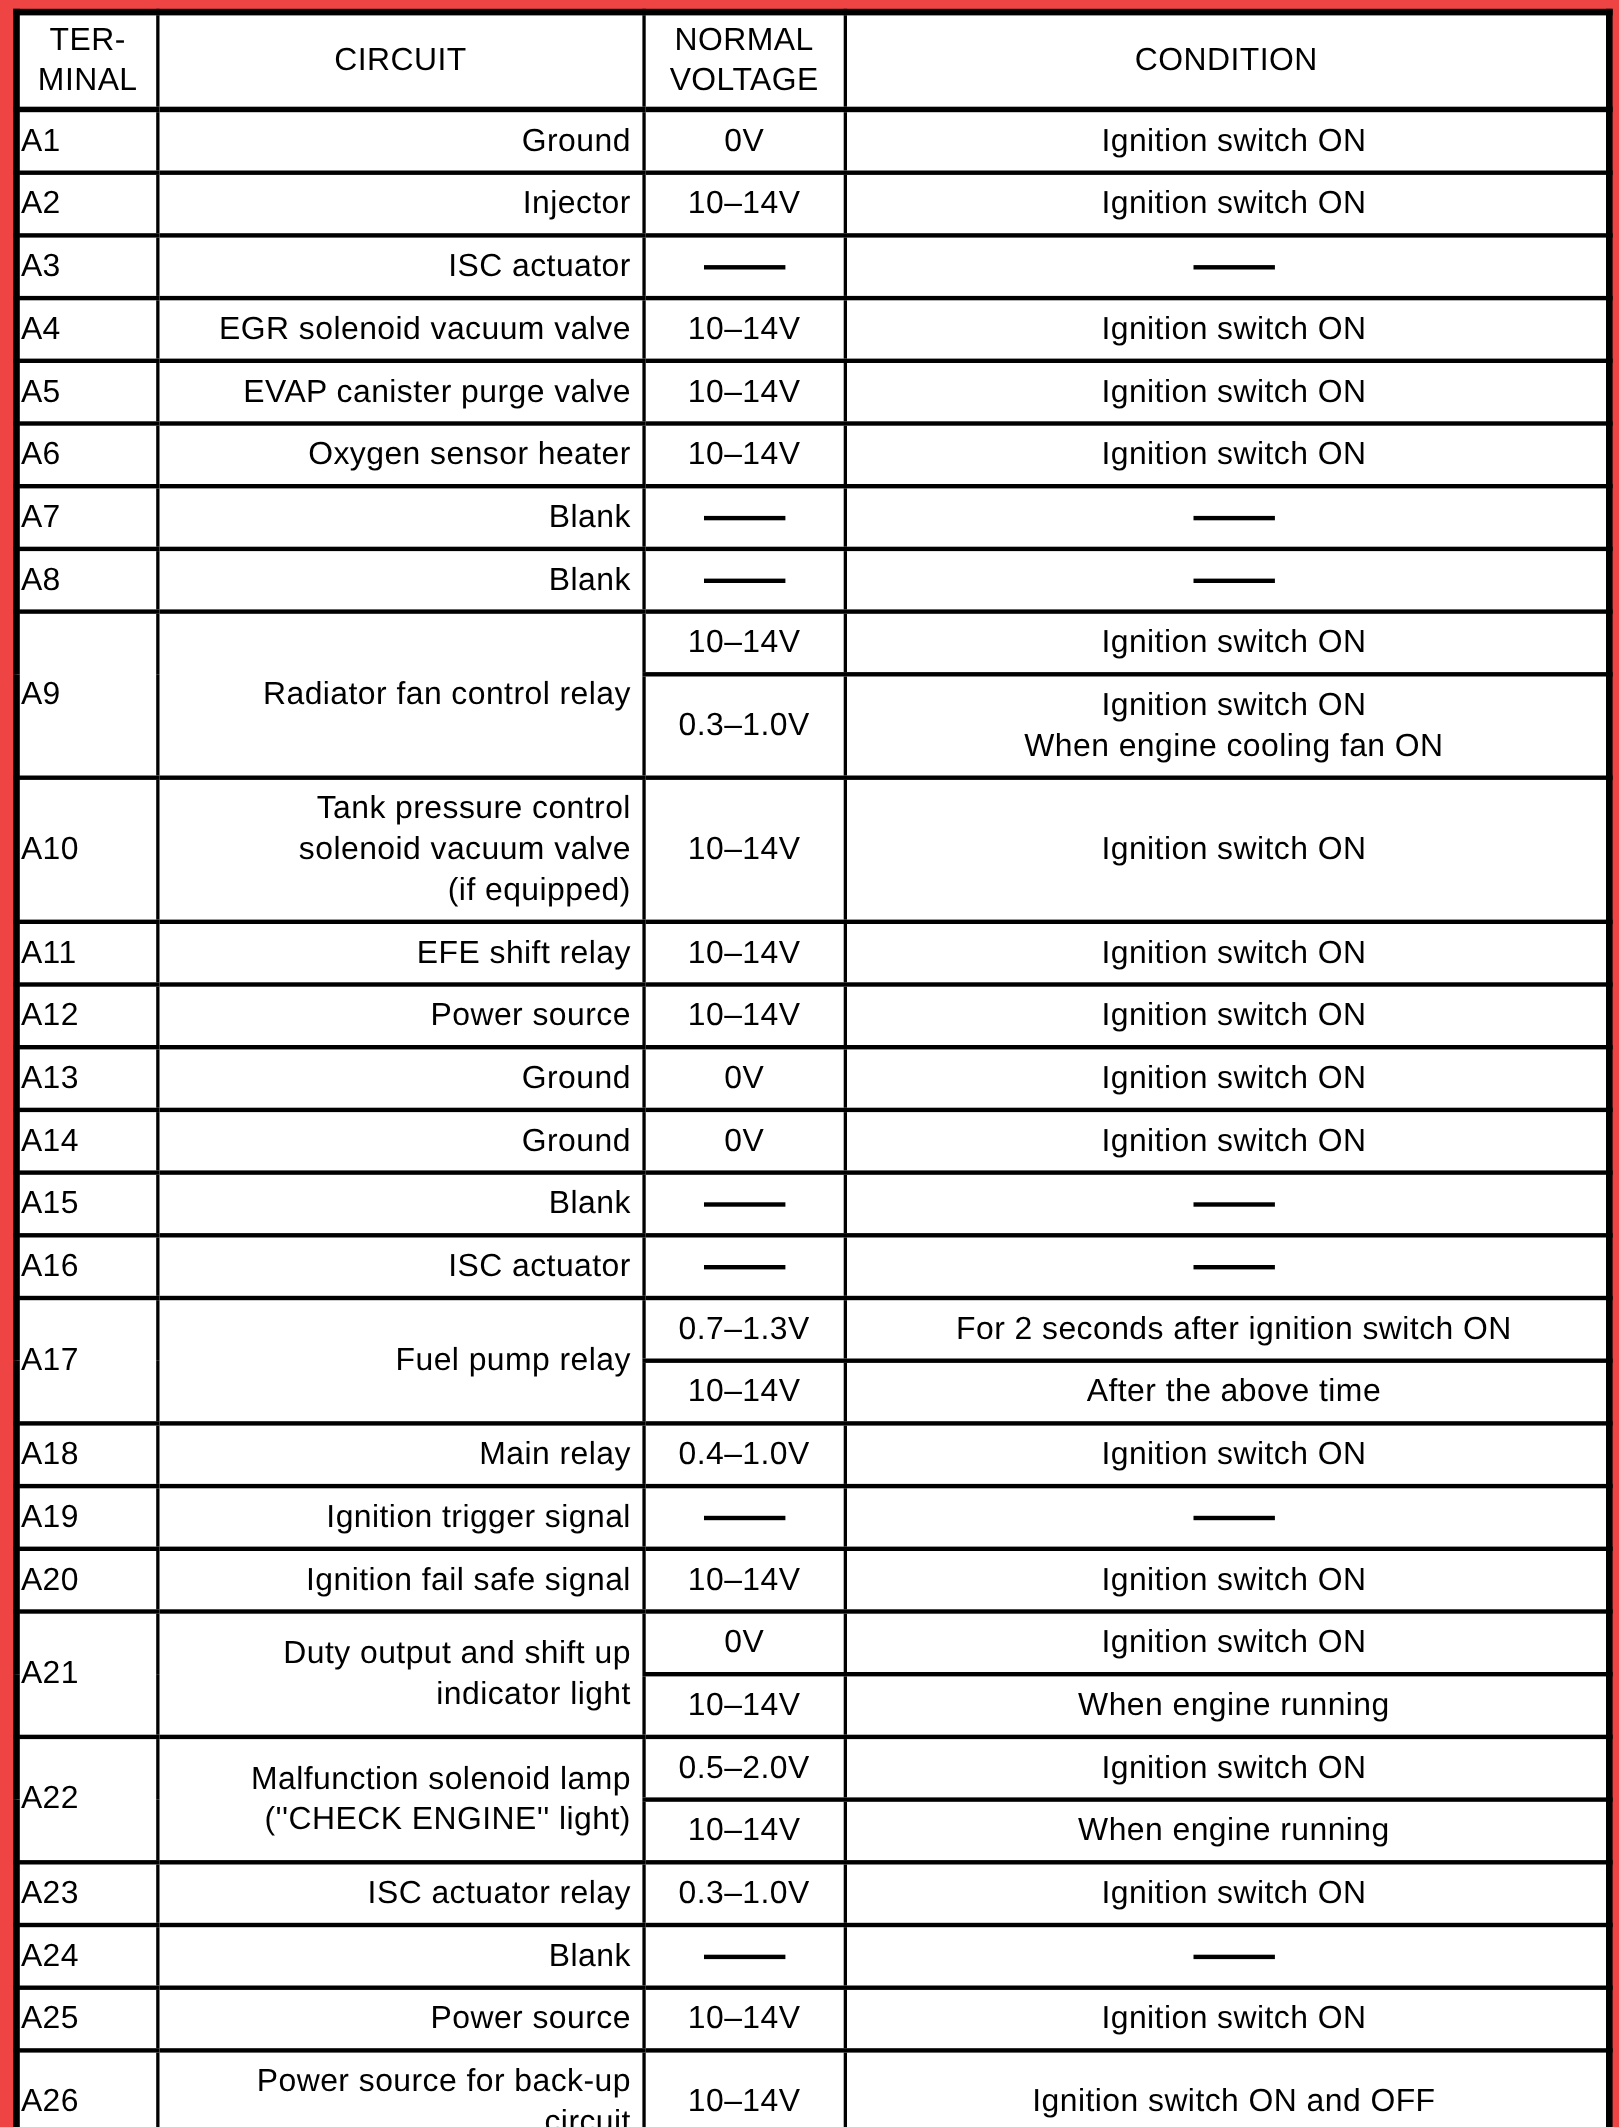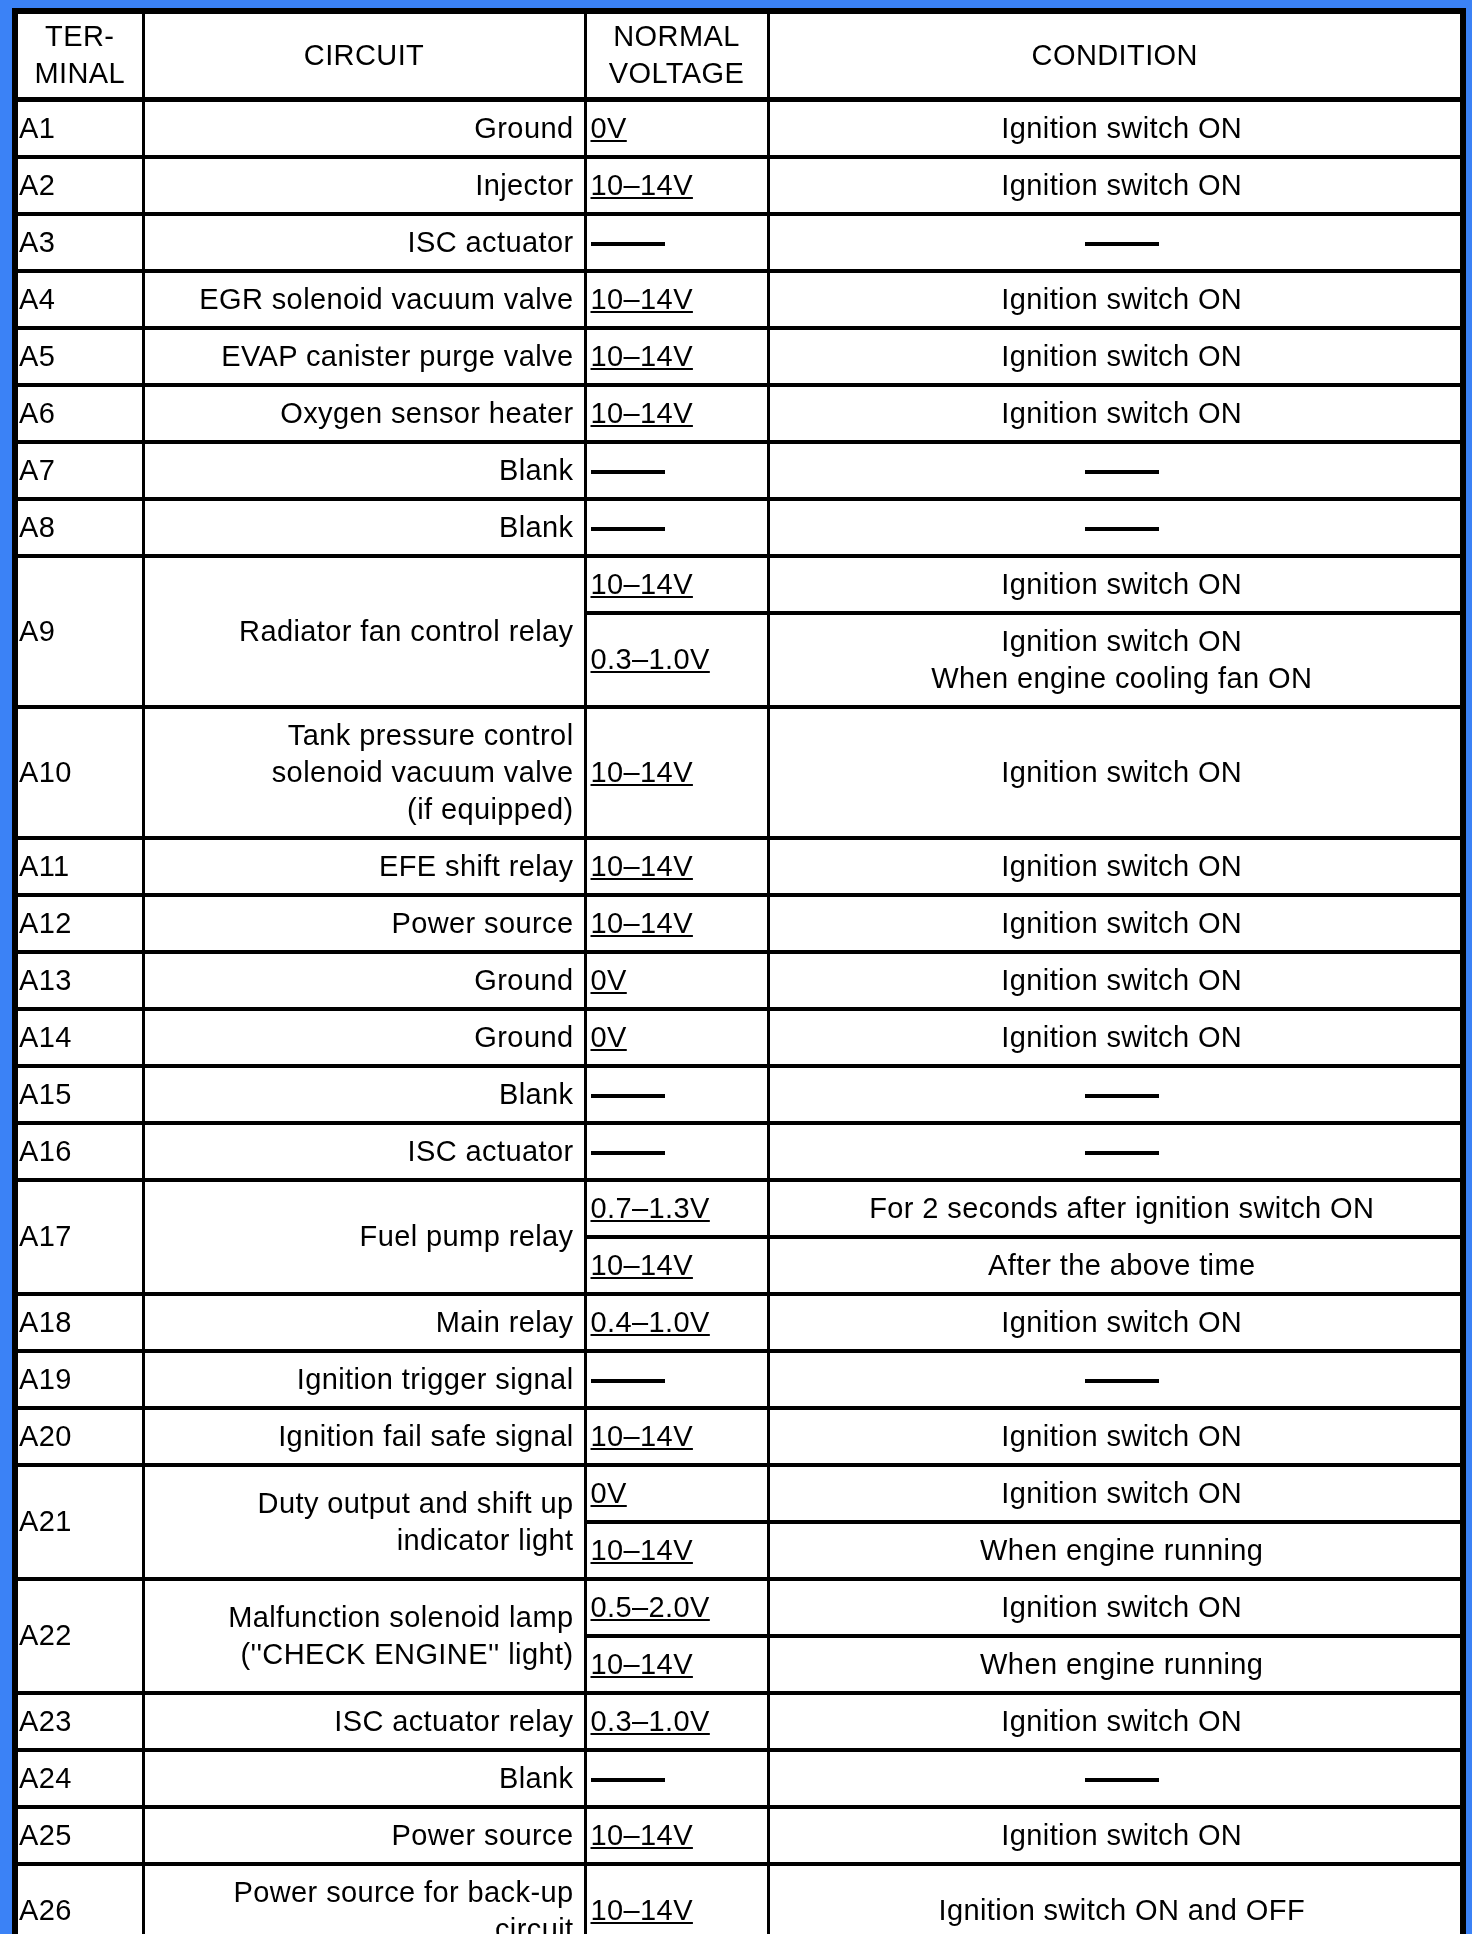--- a/index.html
+++ b/index.html
@@ -5,21 +5,21 @@
   html, body {
     margin: 0;
     padding: 0;
     background: #ffffff;
     font-family: "Liberation Sans", "DejaVu Sans", sans-serif;
     color: #000;
   }
   .page {
     width: 1472px;
     height: 1934px;
-    background: #3b82f6;
+    background: #ef4444;
     box-sizing: border-box;
     padding: 8px 12px;
   }
   table.tv-table {
     width: 1448px;
     border-collapse: collapse;
     table-layout: fixed;
     border: 6px solid #000;
     font-size: 29px;
     letter-spacing: 0.4px;
@@ -50,23 +50,22 @@
   td.cell-terminal {
     white-space: pre-line;
   }
   td.cell-circuit {
     text-align: right;
     padding: 8px 10px 8px 18px;
     white-space: pre-line;
     line-height: 37px;
   }
   td.cell-voltage {
-    text-align: left;
+    text-align: center;
     padding: 6px 4px;
-    text-decoration: underline;
   }
   td.cell-condition {
     text-align: center;
     padding: 8px 10px 8px 24px;
     white-space: pre-line;
     line-height: 37px;
   }
   td.center { text-align: center; }
 
   .dash {

